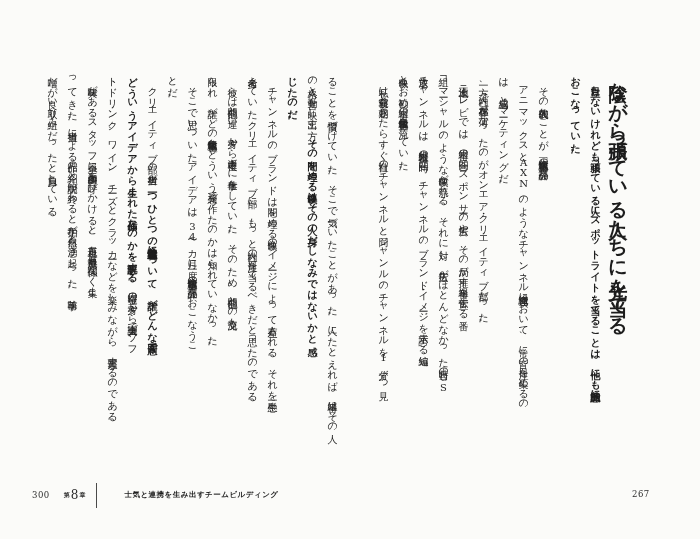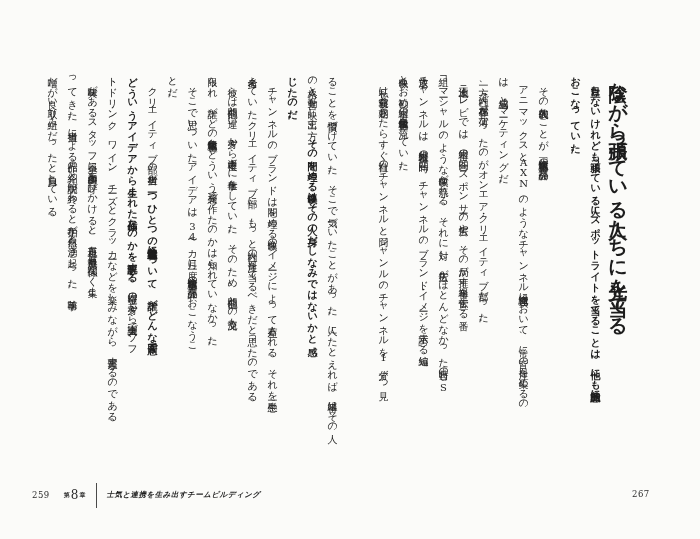--- a/index.html
+++ b/index.html
@@ -39,23 +39,23 @@
     display:flex;align-items:center;color:#2b2b2b;
   }
   .pnum{font-size:8.5px;letter-spacing:0.5px;}
   .chap-badge{margin-left:14px;display:flex;align-items:center;}
   .chap-small{font-size:6px;font-weight:700;}
   .chap-num{font-size:12px;margin:0 1px;}
   .footer-divider{
     width:1px;height:25px;background:#4a4a4a;margin-left:11px;
   }
   .chap-title{
-    margin-left:9px;
+    margin-left:27px;
     font-family:"DejaVu Sans","Liberation Sans",sans-serif;
-    font-weight:700;font-size:7.5px;letter-spacing:0.5px;color:#1e1e1e;font-style:italic;
+    font-weight:700;font-size:7.5px;letter-spacing:0.5px;color:#1e1e1e;
   }
   .pnum-right{
     position:absolute;left:632px;top:489px;
     font-size:8.5px;letter-spacing:0.5px;color:#2b2b2b;
   }
 </style>
 </head>
 <body>
 
 <div>
@@ -94,21 +94,21 @@
         <div class="line"><span>　クリエイティブ部の担当者が、</span><span class="b">一つひとつの番組宣伝映像について、誰がどんな意図で、</span></div>
         <div class="line"><span class="b">どういうアイデアから生まれた作品なのかを解説する</span><span>。金曜日の夕方から大会議室でソフ</span></div>
         <div class="line"><span>トドリンク、ワイン、チーズとクラッカーなどを楽しみながら、鑑賞するのである。</span></div>
         <div class="line"><span>　興味があるスタッフ全員に自由参加を呼びかけると、正社員も派遣社員も関係なく集ま</span></div>
         <div class="line"><span>ってきた。担当者による作品の紹介と説明が終わると拍手が自然と湧き起こった。手前味</span></div>
         <div class="line"><span>噌だが良い取り組みだったと自負している。</span></div>
       </div>
   </div>
 
   <div class="footer-left">
-    <span class="pnum">259</span>
+    <span class="pnum">300</span>
     <span class="chap-badge">
       <span class="chap-small">第</span>
       <span class="chap-num">8</span>
       <span class="chap-small">章</span>
     </span>
     <span class="footer-divider"></span>
     <span class="chap-title">士気と連携を生み出すチームビルディング</span>
   </div>
 
 </div>

